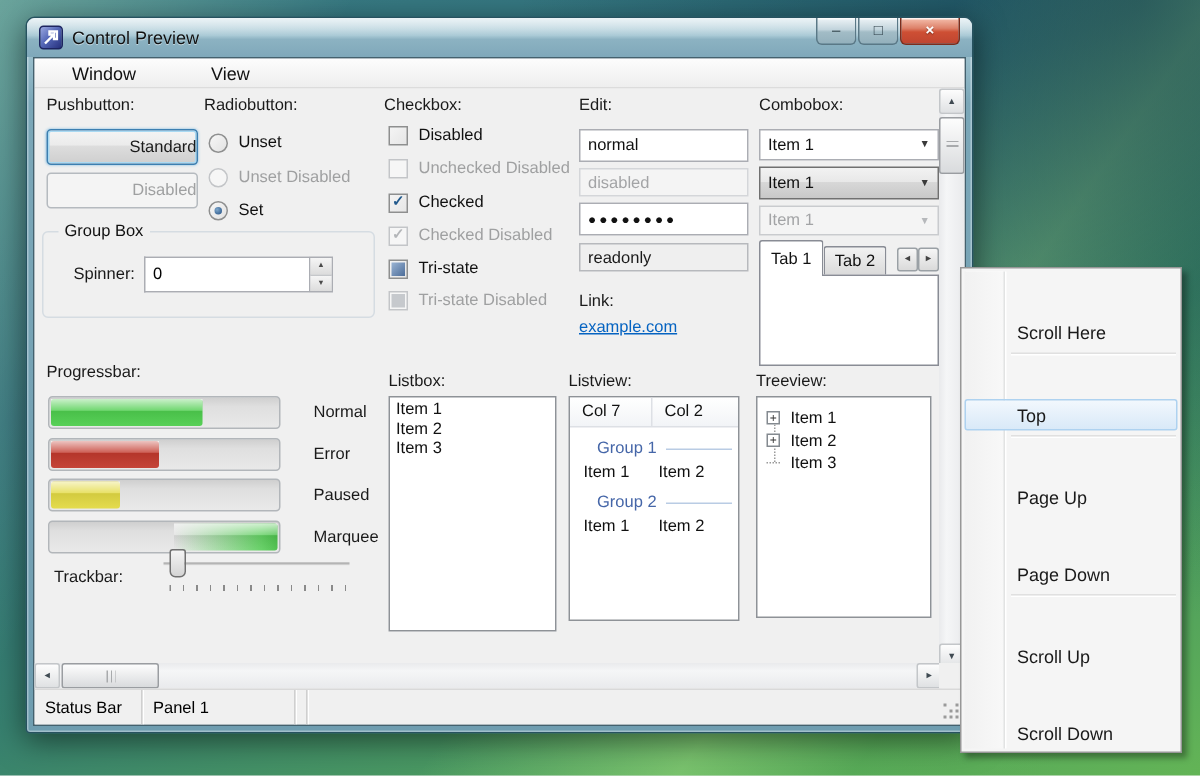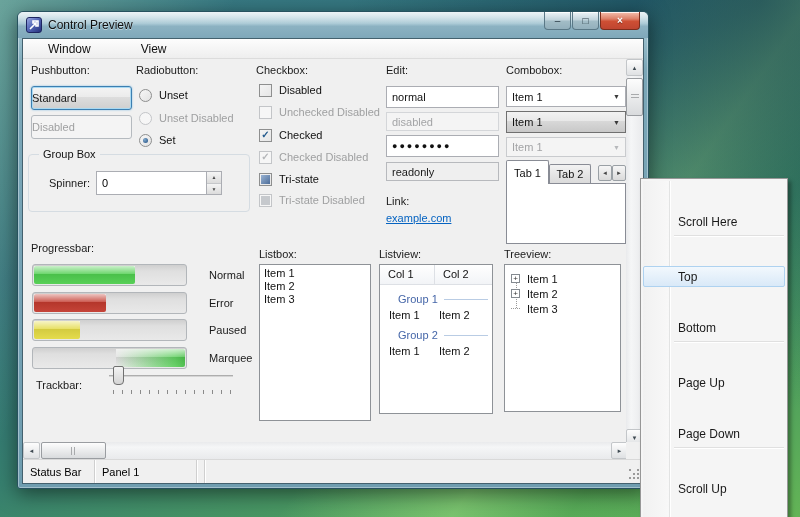--- a/index.html
+++ b/index.html
@@ -37,21 +37,21 @@
   .cap-close { width:40px; color:#fff;
     background:linear-gradient(to bottom,#f5c0ae 0%, #dd8169 40%, #ce4f34 55%, #bf4530 100%);
     border-color:#7c2d1c; text-shadow:0 1px 1px rgba(0,0,0,.4); font-weight:bold; }
   .window-body { flex:1; margin:0 4px 4px 4px; border:1px solid #44616e; background:#f0f0f0; display:flex; flex-direction:column; overflow:hidden; }
   .menubar { height:20px; background:linear-gradient(to bottom,#fdfdfd,#eeeeee); border-bottom:1px solid #dcdcdc; display:flex; align-items:center; font-size:12px; color:#111; }
   .menubar .menu-item { padding:2px 25px; }
   .client { flex:1; position:relative; background:#f0f0f0; font-size:11px; color:#111; }
 
   .lbl { position:absolute; font-size:11px; color:#1a1a1a; white-space:nowrap; }
 
-  .btn { position:absolute; width:101px; height:24px; font-size:11px; color:#1a1a1a; text-align:left; line-height:22px;
+  .btn { position:absolute; width:101px; height:24px; font-size:11px; color:#1a1a1a; text-align:right; line-height:22px;
     background:linear-gradient(to bottom,#f4f4f4 0%,#ebebeb 45%,#dddddd 46%,#cfcfcf 100%);
     border:1px solid #8e9297; border-radius:3px; }
   .btn.focused { border-color:#3c7fb1; box-shadow:0 0 0 1px #a9d9f2 inset, 0 0 2px #7ab8e0; }
   .btn.disabled { background:#f4f4f4; border-color:#b5babf; color:#9fa0a1; }
 
   .groupbox { position:absolute; border:1px solid #d5dce2; border-radius:4px; }
   .groupbox .gb-title { position:absolute; top:-7px; left:10px; background:#f0f0f0; padding:0 4px; font-size:11px; }
 
   .field { position:absolute; border:1px solid #abadb3; background:#fff; font-size:11px; padding:2px 5px;
     font-family:"Liberation Sans", sans-serif; color:#111; }
@@ -293,21 +293,21 @@
       <span class="lbl" style="left:236px;top:189px">Listbox:</span>
       <div class="listpane" style="left:236px;top:205px;width:112px;height:157px;padding-top:2px">
         <div class="listbox-item">Item 1</div>
         <div class="listbox-item">Item 2</div>
         <div class="listbox-item">Item 3</div>
       </div>
 
       <span class="lbl" style="left:356px;top:189px">Listview:</span>
       <div class="listpane" style="left:356px;top:205px;width:114px;height:150px">
         <div class="lv-header">
-          <span class="col">Col 1</span>
+          <span class="col">Col 7</span>
           <span class="col">Col 2</span>
         </div>
         <div class="lv-group">
           <span class="name">Group 1</span>
           <span class="line"></span>
         </div>
         <div class="lv-row">
           <span class="c1">Item 1</span>
           <span class="c2">Item 2</span>
         </div>
@@ -363,20 +363,19 @@
       <div class="sb-panel"></div>
       <div class="sizegrip"></div>
     </div>
   </div>
 </div>
 
 <div class="context-menu">
   <div class="cm-item">Scroll Here</div>
   <div class="cm-sep"></div>
   <div class="cm-item highlighted">Top</div>
-  <div class="cm-item">Bottom</div>
   <div class="cm-sep"></div>
   <div class="cm-item">Page Up</div>
   <div class="cm-item">Page Down</div>
   <div class="cm-sep"></div>
   <div class="cm-item">Scroll Up</div>
   <div class="cm-item">Scroll Down</div>
 </div>
 
 </body></html>

